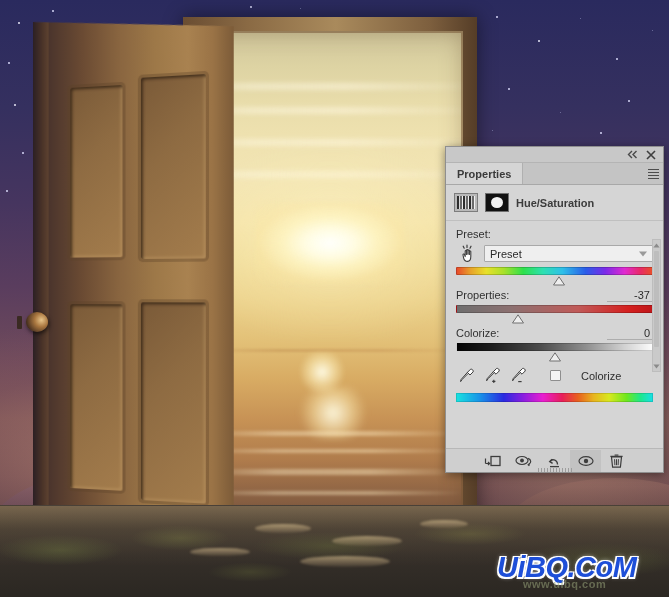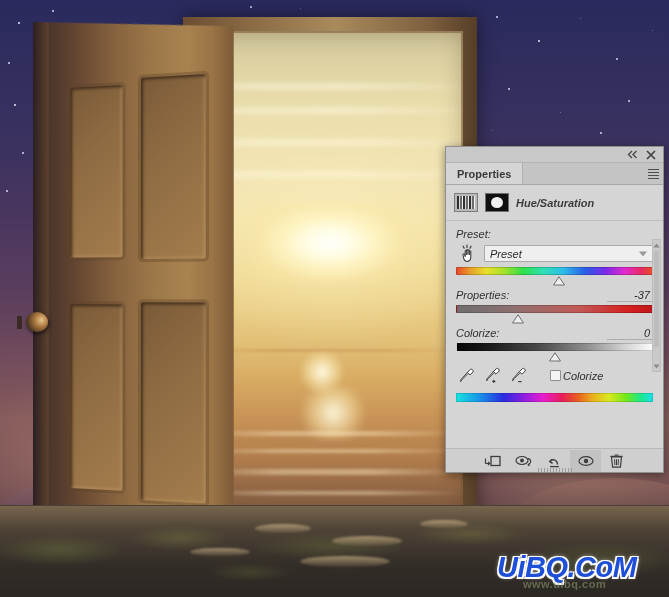--- a/index.html
+++ b/index.html
@@ -254,21 +254,21 @@
     cursor: pointer;
   }
   .ps-tabfill { flex: 1; background: #c4c4c4; }
   .ps-menu-btn {
     width: 20px; display: flex; align-items: center; justify-content: center;
     cursor: pointer;
   }
   .hamb { width: 11px; }
   .hamb span { display: block; height: 1px; background: #4d4d4d; margin: 2px 0; }
 
-  .ps-body { background: #d5d5d5; padding: 0; position: relative; font-style: italic; }
+  .ps-body { background: #d5d5d5; padding: 0; position: relative; }
 
   .adj-header {
     display: flex; align-items: center; gap: 7px;
     padding: 8px 8px 8px 8px;
     border-bottom: 1px solid #c0c0c0;
   }
   .adj-thumb {
     width: 24px; height: 19px; border: 1px solid #7d7d7d;
     background: #b9b9b9; padding: 2px;
     display: flex; align-items: center; justify-content: center;
@@ -348,21 +348,21 @@
     cursor: pointer;
   }
   .thumb svg { display: block; }
 
   .eyedrop-row {
     display: flex; align-items: center; gap: 9px;
     margin-top: 16px; padding-left: 2px;
   }
   .eyedrop { width: 17px; height: 17px; cursor: pointer; }
   .colorize-wrap {
-    display: flex; align-items: center; gap: 2px; margin-left: 14px; cursor: pointer;
+    display: flex; align-items: center; gap: 20px; margin-left: 14px; cursor: pointer;
   }
   .cbox {
     width: 11px; height: 11px; background: #f4f4f4;
     border: 1px solid #8e8e8e; border-radius: 1px;
   }
   .colorize-lbl { font-size: 11px; color: #2e2e2e; }
 
   .range-bar {
     margin: 9px 0 0 0; height: 9px; border: 1px solid rgba(0,0,0,0.12);
     background: linear-gradient(90deg,

